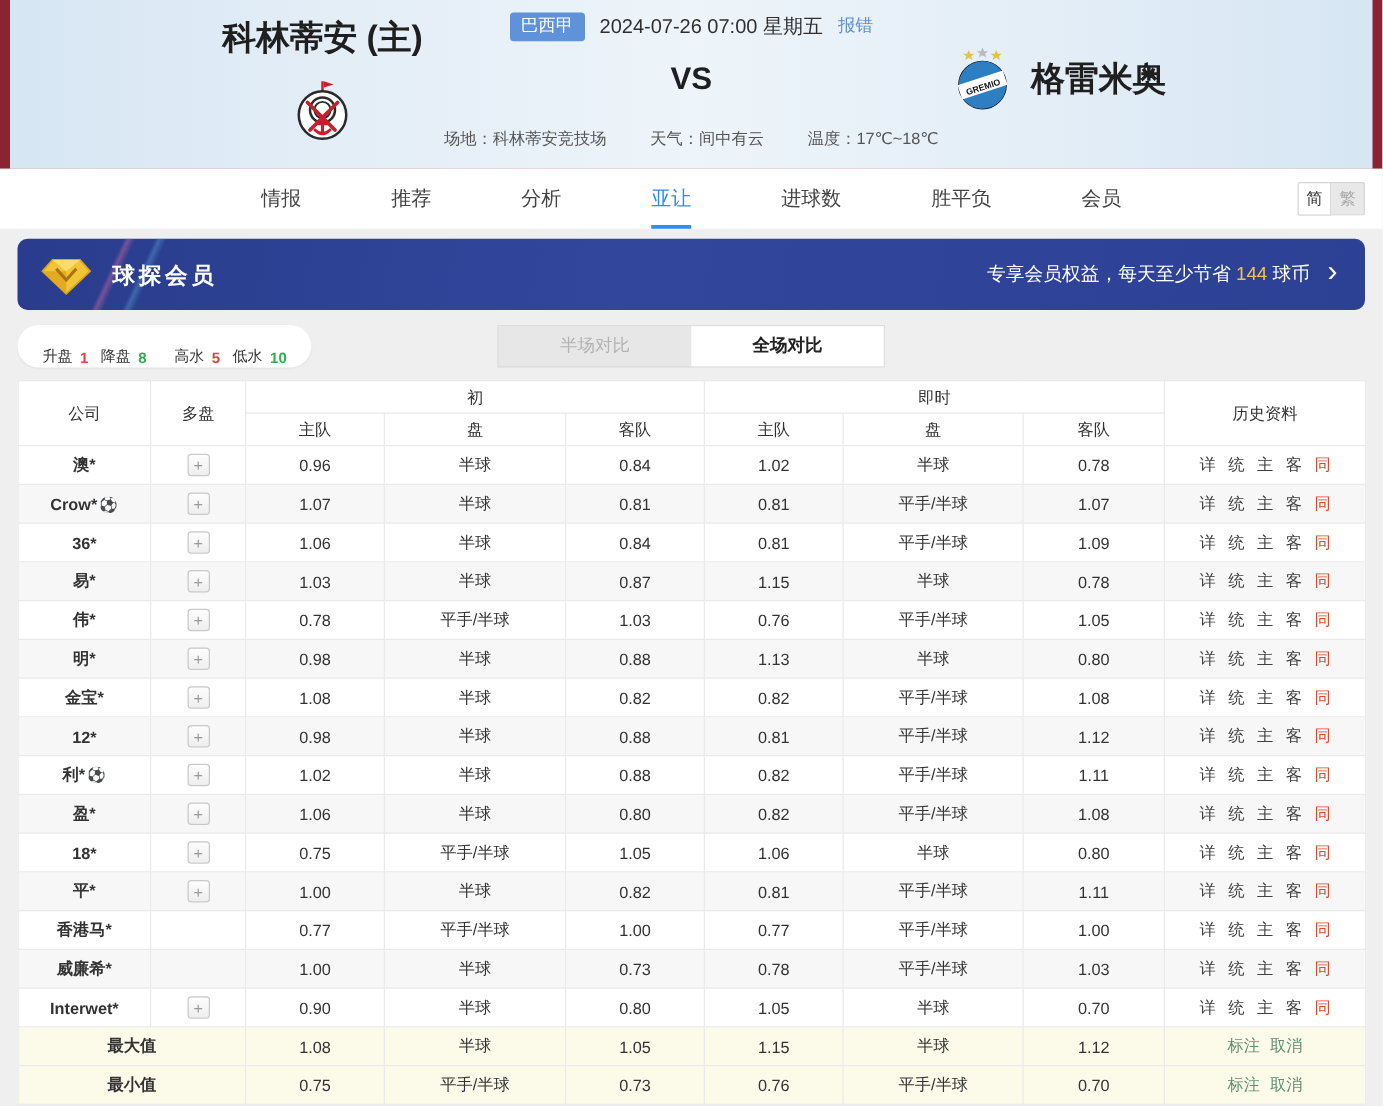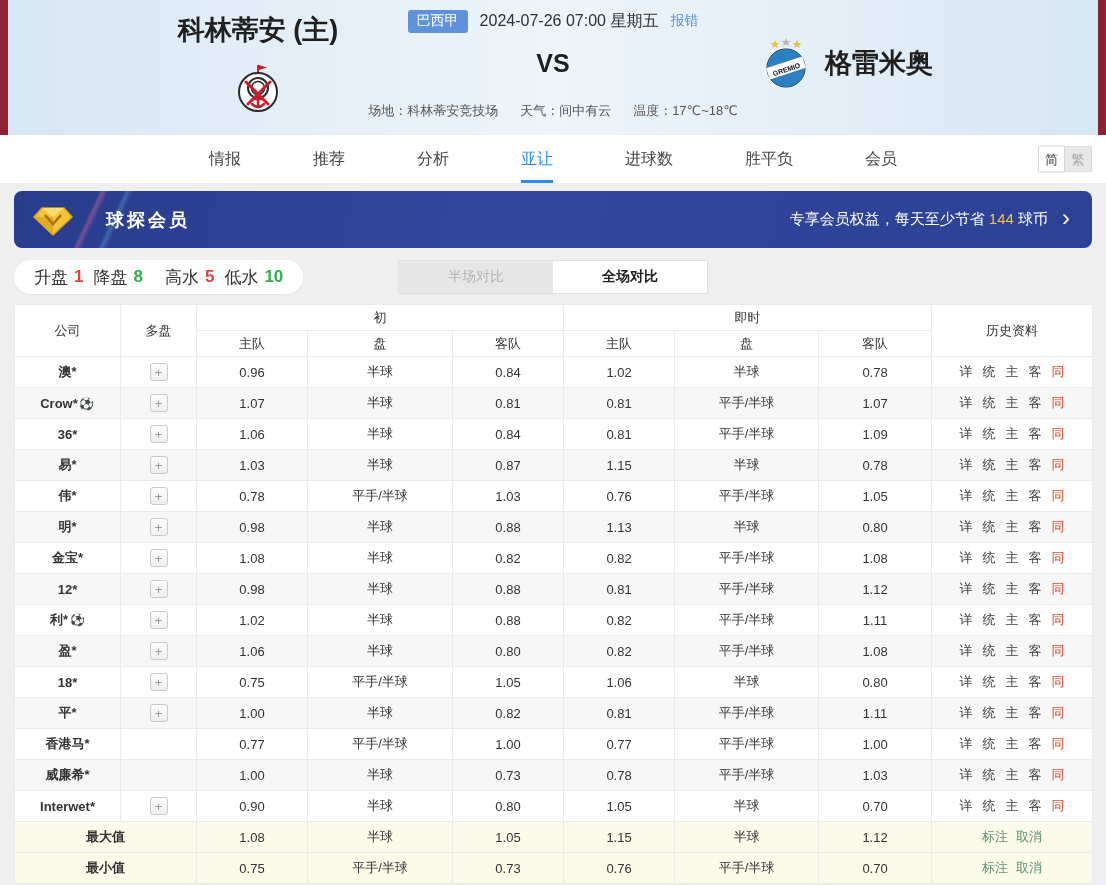--- a/index.html
+++ b/index.html
@@ -22,21 +22,21 @@
   }
   .match-datetime { font-size:16px; color:#2f2f2f; }
   .report-error { font-size:14px; color:#5d8fd0; cursor:pointer; text-decoration:none; }
   .teams-row { display:flex; align-items:center; height:62px; }
   .team { flex:1; display:flex; align-items:center; gap:16px; }
   .team.home { justify-content:center;flex-direction:column; }
   .team.away { justify-content:center; }
   .team-name { font-size:27px; font-weight:bold; color:#1f1f1f; }
   .vs { width:90px; text-align:center; font-size:25px; font-weight:bold; color:#1f1f1f; }
   .team-logo { display:inline-block; line-height:0; }
-  .match-info { display:flex; justify-content:center; gap:22px; font-size:13px; color:#555; padding-top:8px; }
+  .match-info { display:flex; justify-content:center; gap:35px; font-size:13px; color:#555; padding-top:8px; }
   .match-info b { font-weight:normal; color:#555; }
 
   
   .main-nav { position:relative; height:48px; background:#fff; display:flex; justify-content:center; align-items:stretch; gap:72px; }
   .nav-tab {
     display:flex; align-items:center; font-size:16px; color:#444; cursor:pointer;
     border-bottom:3px solid transparent; border-top:3px solid transparent;
   }
   .nav-tab.active { color:#2a8ff0; border-bottom-color:#2a8ff0; }
   .lang-switch { position:absolute; right:14px; top:50%; transform:translateY(-50%); display:flex; }
@@ -50,31 +50,31 @@
     position:relative; height:57px; border-radius:8px; overflow:hidden;
     background:linear-gradient(100deg,#293c8d 0%,#32479c 45%,#2c4194 100%);
     display:flex; align-items:center; justify-content:space-between; padding:0 22px 0 18px;
   }
   .vip-banner::before {
     content:""; position:absolute; left:10px; top:-12px; width:150px; height:90px;
     background:linear-gradient(115deg,transparent 42%,rgba(255,120,160,.35) 44%,transparent 47%,transparent 55%,rgba(120,220,255,.25) 57%,transparent 60%);
     pointer-events:none;
   }
   .vip-left { display:flex; align-items:center; gap:16px; z-index:1; }
-  .vip-title { color:#fff; font-size:18px; font-weight:bold; letter-spacing:3px;padding-left:16px; }
+  .vip-title { color:#fff; font-size:18px; font-weight:bold; letter-spacing:3px; }
   .vip-right { display:flex; align-items:center; gap:14px; color:#fff; font-size:15px; cursor:pointer; z-index:1; }
   .vip-gold { color:#f6c244; font-weight:normal; }
   .vip-arrow { font-size:24px; line-height:1; margin-top:-3px; color:#fff; }
 
   
   .filter-row { position:relative; margin:12px 14px 10px; height:34px; }
   .stats-pill {
     position:absolute; left:0; top:0; height:34px; background:#fff; border-radius:17px;
-    display:flex; align-items:center; padding:0 20px; gap:10px; box-shadow:0 1px 2px rgba(0,0,0,.05);
-    font-size:17px; color:#333;
+    display:flex; align-items:flex-end; padding:0 20px; gap:10px; box-shadow:0 1px 2px rgba(0,0,0,.05);
+    font-size:12px; color:#333;
   }
   .stat-item { display:flex; gap:6px; align-items:center; }
   .stat-item.gap { margin-left:12px; }
   .stat-value { font-weight:bold; }
   .compare-tabs {
     position:absolute; left:50%; top:0; transform:translateX(-50%);
     display:flex; height:34px; border:1px solid #dedede; background:#e7e7e7;
   }
   .compare-tab { width:154px; display:flex; align-items:center; justify-content:center; font-size:14px; color:#b3b3b3; cursor:pointer; }
   .compare-tab.active { background:#fff; color:#222; font-weight:bold; }

